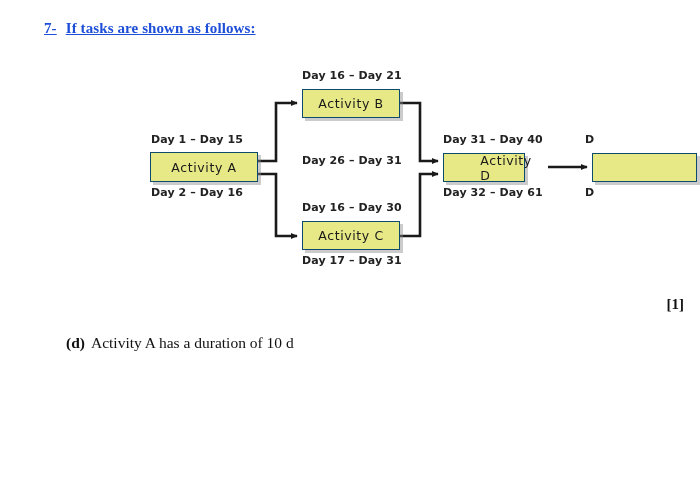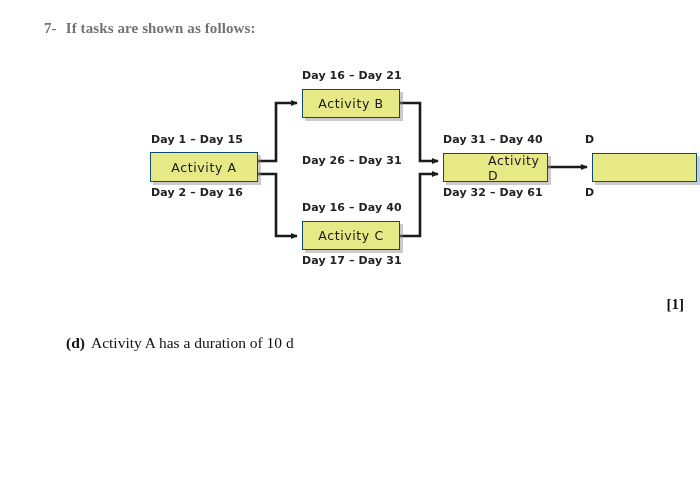--- a/index.html
+++ b/index.html
@@ -25,21 +25,22 @@
   
   .q-header {
     position: absolute;
     left: 44px;
     top: 20px;
     font-family: "Liberation Serif", serif;
     font-weight: bold;
     font-size: 15px;
     letter-spacing: 0.1px;
     white-space: nowrap;
-    color: #737373;
+    color: #1d4ed8;
+    text-decoration: underline;
   }
   .q-num { margin-right: 9px; }
 
   
   .diagram {
     position: absolute;
     left: 0;
     top: 56px;
     width: 700px;
     height: 220px;
@@ -82,21 +83,21 @@
   #node-b .node-box { left: 302px; top: 33px; width: 98px; height: 29px; }
   #node-b .lbl-early { left: 302px; top: 13px; }
   #node-b .lbl-late  { left: 302px; top: 66px; margin-top: 32px; }
 
   
   #node-c .node-box { left: 302px; top: 165px; width: 98px; height: 29px; }
   #node-c .lbl-early { left: 302px; top: 145px; }
   #node-c .lbl-late  { left: 302px; top: 198px; }
 
   
-  #node-d .node-box { left: 443px; top: 97px; width: 105px; height: 29px; padding-left: 44px; }
+  #node-d .node-box { left: 443px; top: 97px; width: 82px; height: 29px; padding-left: 44px; }
   #node-d .lbl-early { left: 443px; top: 77px; }
   #node-d .lbl-late  { left: 443px; top: 130px; }
 
   
   #node-e .node-box { left: 592px; top: 97px; width: 105px; height: 29px;
                       justify-content: flex-start; padding-left: 14px; }
   #node-e .lbl-early { left: 585px; top: 77px; }
   #node-e .lbl-late  { left: 585px; top: 130px; }
 
   .connectors {
@@ -171,21 +172,21 @@
       <div class="node-label lbl-late">Day 2 – Day 16</div>
     </div>
 
     <div class="node" id="node-b">
       <div class="node-label lbl-early">Day 16 – Day 21</div>
       <div class="node-box">Activity B</div>
       <div class="node-label lbl-late">Day 26 – Day 31</div>
     </div>
 
     <div class="node" id="node-c">
-      <div class="node-label lbl-early">Day 16 – Day 40</div>
+      <div class="node-label lbl-early">Day 16 – Day 30</div>
       <div class="node-box">Activity C</div>
       <div class="node-label lbl-late">Day 17 – Day 31</div>
     </div>
 
     <div class="node" id="node-d">
       <div class="node-label lbl-early">Day 31 – Day 40</div>
       <div class="node-box">Activity D</div>
       <div class="node-label lbl-late">Day 32 – Day 61</div>
     </div>
 

